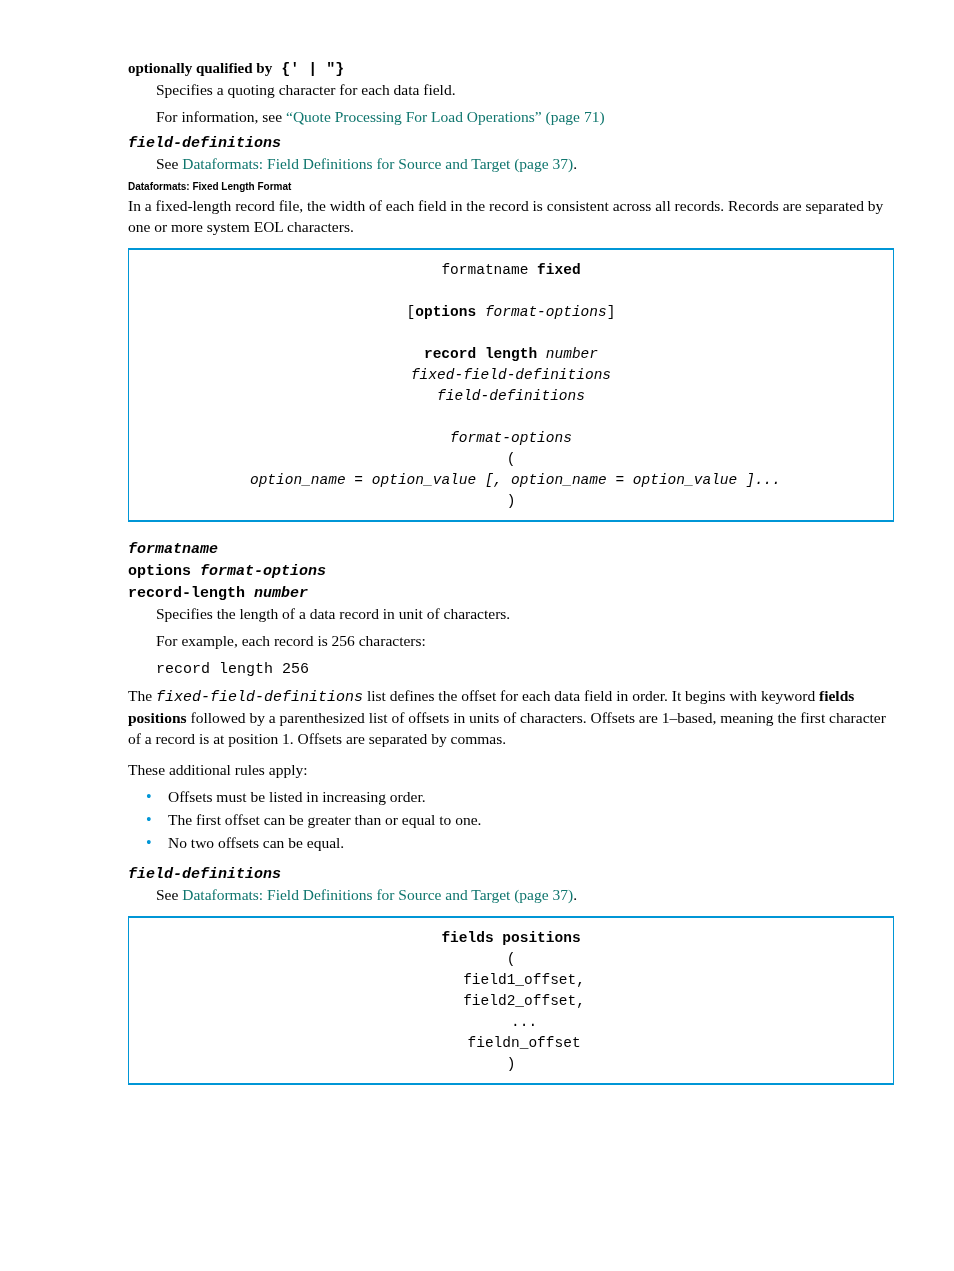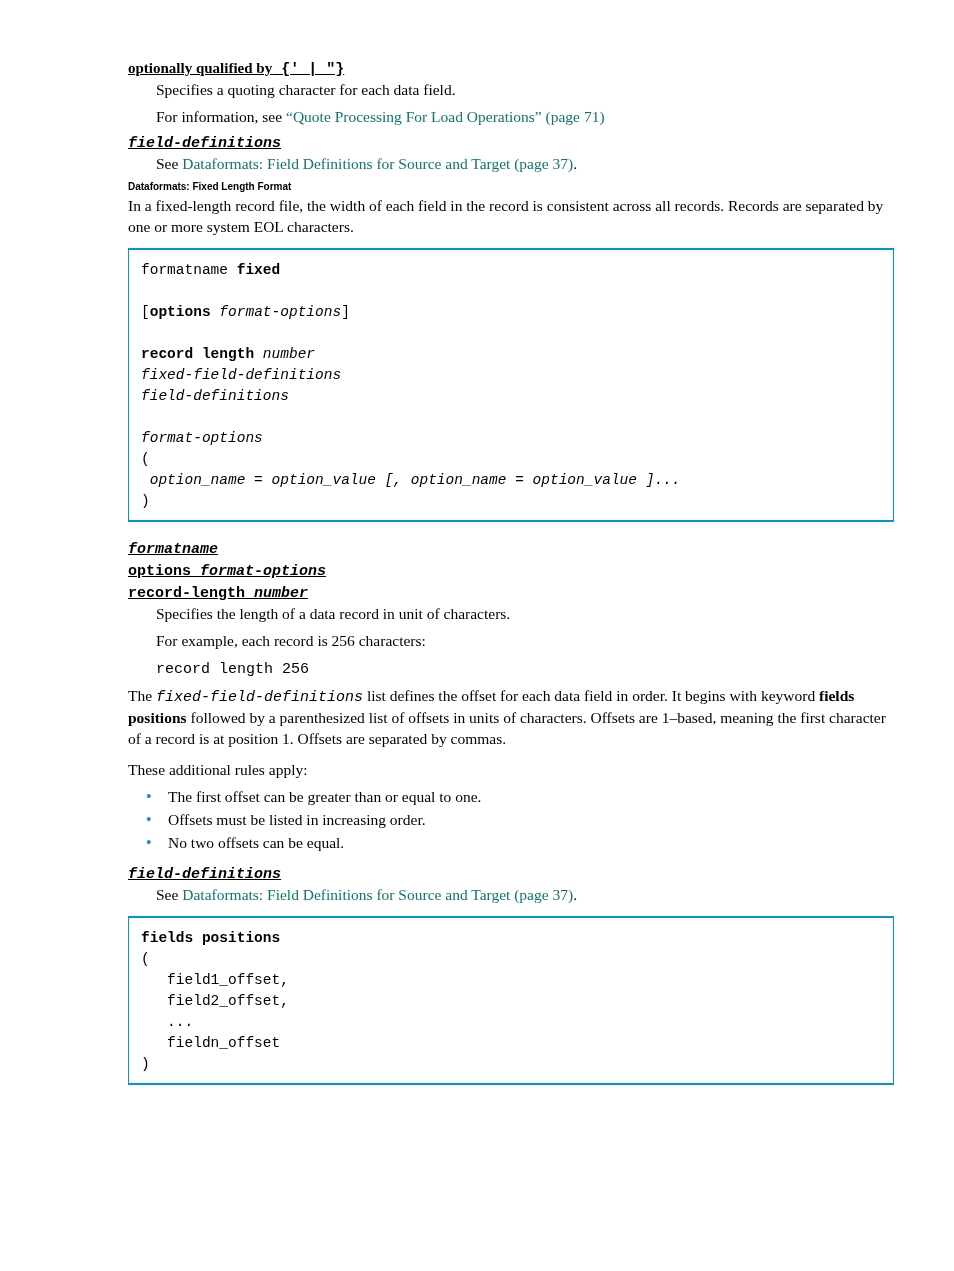--- a/index.html
+++ b/index.html
@@ -10,21 +10,20 @@
     color: #000;
     width: 954px;
   }
   .page {
     padding: 56px 60px 40px 128px;
   }
   .dl-term {
     font-weight: bold;
     margin: 4px 0 2px 0;
     font-size: 15px;
-    text-decoration: underline;
   }
   .dl-term .mono {
     font-family: "Courier New", monospace;
     font-size: 15px;
   }
   .dl-desc {
     margin: 2px 0 6px 28px;
     font-size: 15.5px;
     line-height: 1.35;
   }
@@ -55,20 +54,21 @@
     border-top: 2px solid #0096d6;
     border-bottom: 2px solid #0096d6;
     border-left: 1px solid #0096d6;
     border-right: 1px solid #0096d6;
     padding: 10px 12px 8px 12px;
     font-family: "Courier New", monospace;
     font-size: 14.5px;
     line-height: 1.45;
     white-space: pre;
     margin: 10px 0 18px 0;
+    text-align: center;
   }
   .code-box .bold { font-weight: bold; }
   .code-box .italic { font-style: italic; }
   ul.bullets {
     margin: 4px 0 10px 18px;
     padding: 0;
     list-style: none;
   }
   ul.bullets li {
     position: relative;
@@ -135,22 +135,22 @@
   <div class="dl-desc">For example, each record is 256 characters:</div>
   <div class="dl-desc">
     <span class="mono">record length 256</span>
   </div>
 
   <div class="body-para">
     <span>The </span><span class="italic-mono">fixed-field-definitions</span><span> list defines the offset for each data field in order. It begins with keyword </span><b>fields positions</b><span> followed by a parenthesized list of offsets in units of characters. Offsets are 1–based, meaning the first character of a record is at position 1. Offsets are separated by commas.</span>
   </div>
   <div class="body-para" style="margin-bottom:4px">These additional rules apply:</div>
   <ul class="bullets">
+    <li>Offsets must be listed in increasing order.</li>
     <li>The first offset can be greater than or equal to one.</li>
-    <li>Offsets must be listed in increasing order.</li>
     <li>No two offsets can be equal.</li>
   </ul>
 
   <div class="dl-term">
     <span class="italic-mono">field-definitions</span>
   </div>
   <div class="dl-desc">
     <span>See </span><span class="link">Dataformats: Field Definitions for Source and Target (page 37)</span><span>.</span>
   </div>
 

